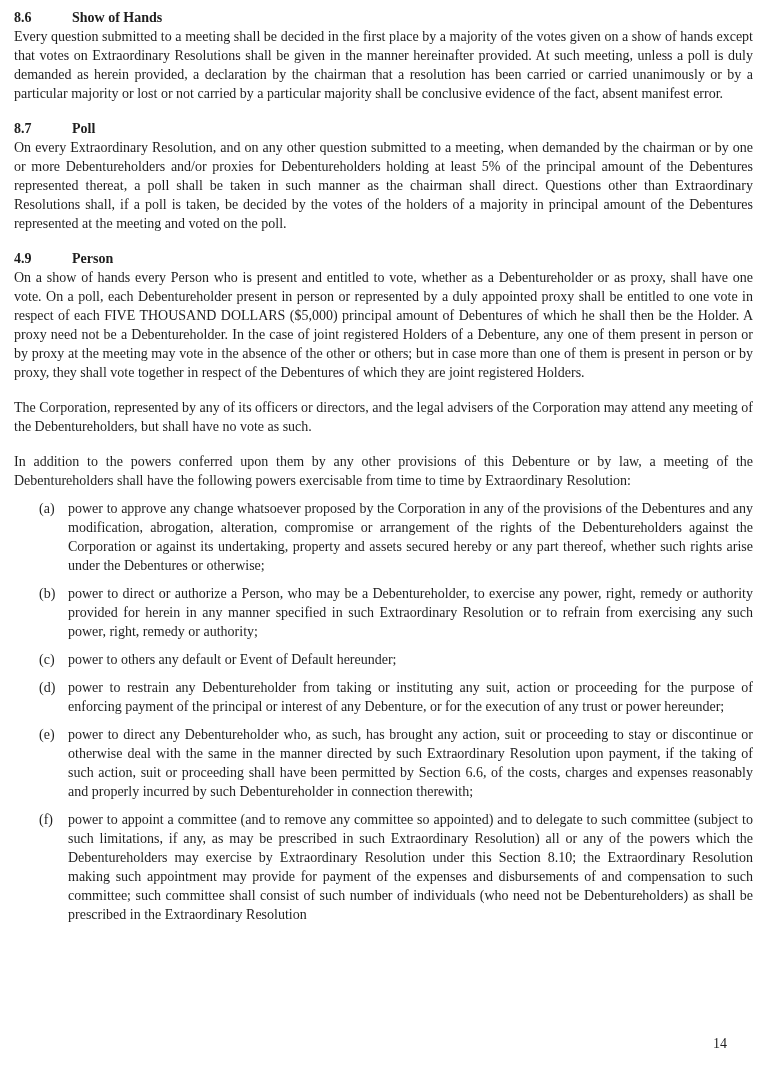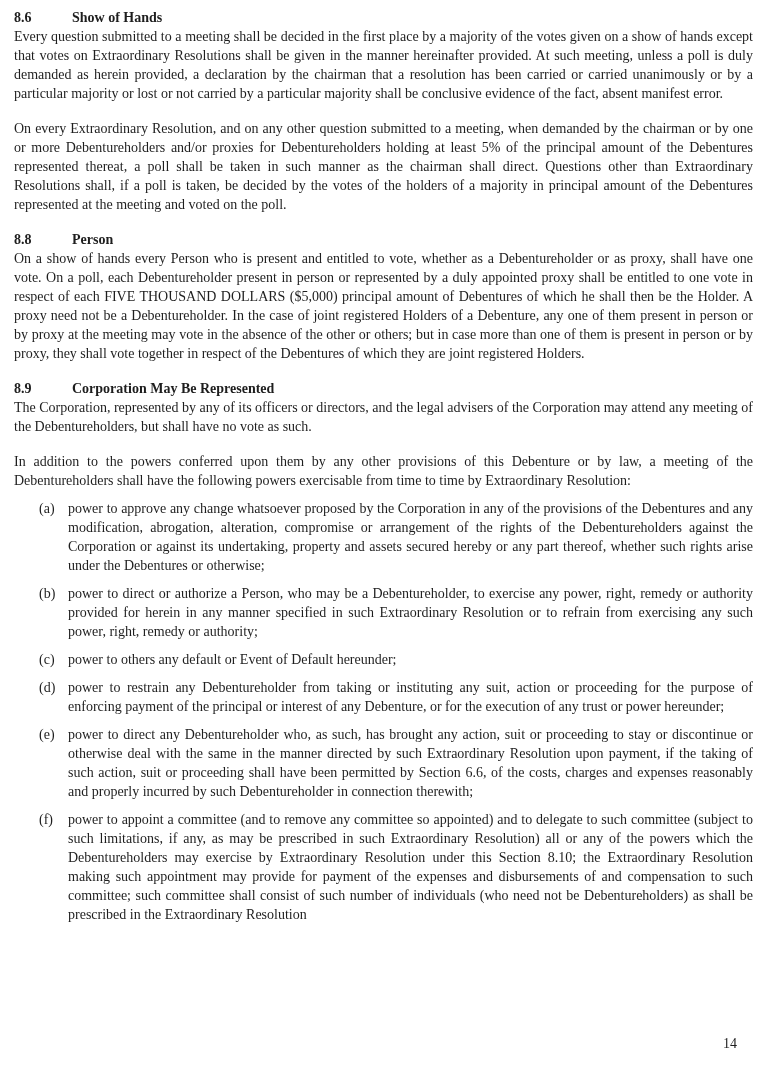--- a/index.html
+++ b/index.html
@@ -47,54 +47,54 @@
     box-sizing: border-box;
     padding-left: 25px;
   }
   .item-text {
     flex: 1 1 auto;
     margin: 0;
     text-align: justify;
   }
   .page-number {
     position: absolute;
-    right: 30px;
+    right: 40px;
     bottom: 12px;
   }
 </style>
 </head>
 <body>
 
 <div class="page">
 
   <div class="section">
     <div class="heading">
       <span class="sec-num">8.6</span>
       <span class="sec-title">Show of Hands</span>
     </div>
     <p class="sec-body">Every question submitted to a meeting shall be decided in the first place by a majority of the votes given on a show of hands except that votes on Extraordinary Resolutions shall be given in the manner hereinafter provided.  At such meeting, unless a poll is duly demanded as herein provided, a declaration by the chairman that a resolution has been carried or carried unanimously or by a particular majority or lost or not carried by a particular majority shall be conclusive evidence of the fact, absent manifest error.</p>
   </div>
 
   <div class="section">
+    <div class="heading">
+      <span class="sec-num">8.7</span>
+      <span class="sec-title">Poll</span>
+    </div>
     <p class="sec-body">On every Extraordinary Resolution, and on any other question submitted to a meeting, when demanded by the chairman or by one or more Debentureholders and/or proxies for Debentureholders holding at least 5% of the principal amount of the Debentures represented thereat, a poll shall be taken in such manner as the chairman shall direct. Questions other than Extraordinary Resolutions shall, if a poll is taken, be decided by the votes of the holders of a majority in principal amount of the Debentures represented at the meeting and voted on the poll.</p>
   </div>
 
   <div class="section">
     <div class="heading">
-      <span class="sec-num">8.8</span>
+      <span class="sec-num">4.9</span>
       <span class="sec-title">Person</span>
     </div>
     <p class="sec-body">On a show of hands every Person who is present and entitled to vote, whether as a Debentureholder or as proxy, shall have one vote.  On a poll, each Debentureholder present in person or represented by a duly appointed proxy shall be entitled to one vote in respect of each FIVE THOUSAND DOLLARS ($5,000) principal amount of Debentures of which he shall then be the Holder. A proxy need not be a Debentureholder. In the case of joint registered Holders of a Debenture, any one of them present in person or by proxy at the meeting may vote in the absence of the other or others; but in case more than one of them is present in person or by proxy, they shall vote together in respect of the Debentures of which they are joint registered Holders.</p>
   </div>
 
   <div class="section">
-    <div class="heading">
-      <span class="sec-num">8.9</span>
-      <span class="sec-title">Corporation May Be Represented</span>
-    </div>
     <p class="sec-body">The Corporation, represented by any of its officers or directors, and the legal advisers of the Corporation may attend any meeting of the Debentureholders, but shall have no vote as such.</p>
   </div>
 
   <div class="section">
     <p class="sec-body">In addition to the powers conferred upon them by any other provisions of this Debenture or by law, a meeting of the Debentureholders shall have the following powers exercisable from time to time by Extraordinary Resolution:</p>
 
     <div class="list">
       <div class="item">
         <span class="item-label">(a)</span>
         <p class="item-text">power to approve any change whatsoever proposed by the Corporation in any of the provisions of the Debentures and any modification, abrogation, alteration, compromise or arrangement of the rights of the Debentureholders against the Corporation or against its undertaking, property and assets secured hereby or any part thereof, whether such rights arise under the Debentures or otherwise;</p>

